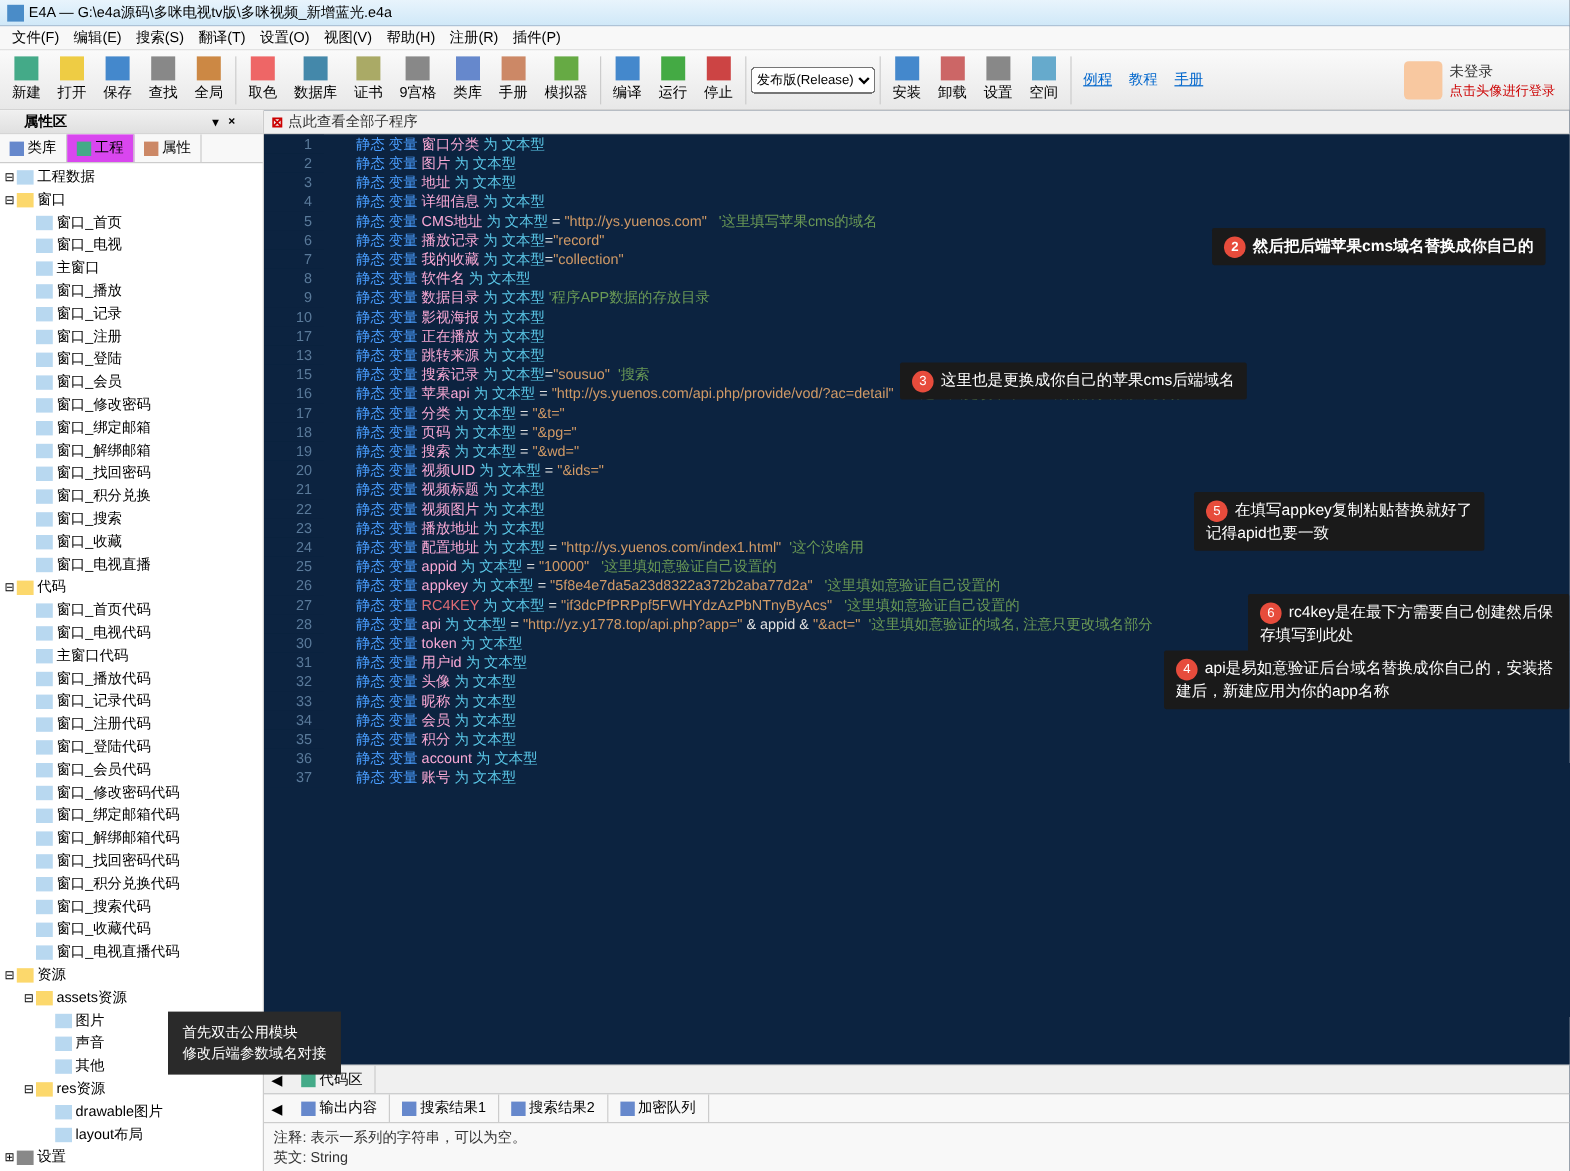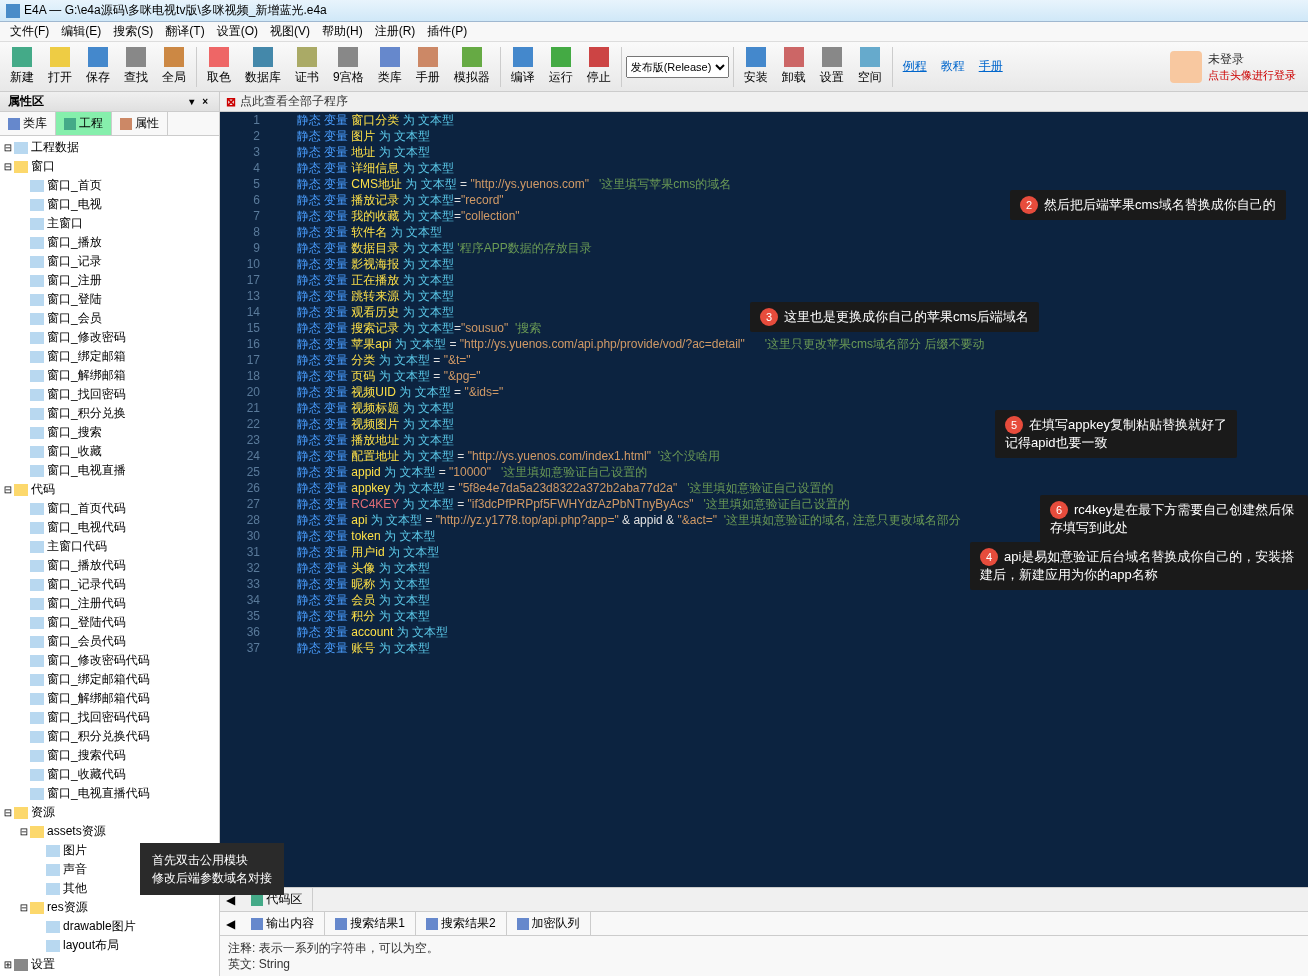--- a/index.html
+++ b/index.html
@@ -10,45 +10,45 @@
 .menubar span{padding:0 6px;cursor:pointer}
 .toolbar{background:linear-gradient(#fafafa,#e8e8e8);height:50px;display:flex;align-items:center;padding:0 4px;border-bottom:1px solid #ccc;gap:2px}
 .tb-btn{display:flex;flex-direction:column;align-items:center;padding:2px 6px;cursor:pointer;min-width:32px}
 .tb-icon{width:20px;height:20px;margin-bottom:2px}
 .tb-sep{width:1px;height:40px;background:#ccc;margin:0 2px}
 .tb-select{height:22px;font-size:11px}
 .tb-user{margin-left:auto;display:flex;align-items:center;gap:6px;padding-right:8px}
 .avatar{width:32px;height:32px;background:#f8c8a0;border-radius:4px}
 .main{display:flex;height:calc(100vh - 92px)}
 .sidebar{width:220px;background:#fff;border-right:1px solid #ccc;display:flex;flex-direction:column}
-.panel-hdr{background:linear-gradient(#f0f0f0,#e0e0e0);height:20px;display:flex;align-items:center;padding:0 8px;border-bottom:1px solid #ccc;font-weight:bold}
+.panel-hdr{background:linear-gradient(#f0f0f0,#e0e0e0);height:20px;display:flex;align-items:center;padding:0 20px;border-bottom:1px solid #ccc;font-weight:bold}
 .panel-hdr .ctrls{margin-left:auto;display:flex;gap:2px}
 .panel-hdr .ctrls span{cursor:pointer;padding:0 3px;font-size:10px}
 .tabs{display:flex;background:#f8f8f8;border-bottom:1px solid #ccc}
 .tab{padding:3px 8px;border-right:1px solid #ccc;cursor:pointer;display:flex;align-items:center;gap:3px}
-.tab.active{background:#86efac}
+.tab.active{background:#d946ef}
 .tab-ico{width:12px;height:12px}
 .tree{flex:1;overflow-y:auto;padding:2px;font-size:12px}
 .tree-node{display:flex;align-items:center;padding:1px 0;cursor:pointer;white-space:nowrap}
 .expander{width:12px;text-align:center;font-size:10px}
 .node-ico{width:14px;height:12px;margin-right:3px;display:inline-block}
 .ico-folder{background:#fcd86c}
 .ico-file{background:#b8d8f0}
 .ico-gear{background:#888}
 .ind{display:inline-block}
 .editor-area{flex:1;display:flex;flex-direction:column;background:#0c2340}
 .ed-hdr{background:#f0f0f0;height:20px;display:flex;align-items:center;padding:0 6px;border-bottom:1px solid #ccc;color:#333}
 .ed-hdr .x{color:#c00;margin-right:4px;font-weight:bold}
 .code{flex:1;overflow:auto;font-family:Consolas,monospace;font-size:13px;position:relative;background:#0c2340}
 .line{display:flex;min-height:16px;line-height:16px}
 .gutter{width:50px;text-align:right;padding-right:10px;color:#5a7a9a;background:#0c2340;user-select:none;flex-shrink:0}
 .code-txt{flex:1;white-space:pre;color:#e0e0e0}
 .kw-blue{color:#4a9eff}
 .kw-cyan{color:#5bc8e8}
-.kw-teal{color:#fde047}
+.kw-teal{color:#f9a8d4}
 .str{color:#d19a66}
 .cmt{color:#6a9955}
 .kw-red{color:#e06c75}
 .anno{position:absolute;background:#1a1a1a;color:#fff;padding:6px 10px;border-radius:2px;font-size:13px;z-index:10}
 .badge{display:inline-flex;width:18px;height:18px;background:#e74c3c;color:#fff;border-radius:50%;align-items:center;justify-content:center;font-size:11px;margin-right:6px}
 .bottom-tabs{background:#f0f0f0;border-top:1px solid #ccc;display:flex;height:24px;align-items:center}
 .btab{padding:3px 10px;border-right:1px solid #ccc;cursor:pointer;display:flex;align-items:center;gap:3px}
 .info-panel{background:#f8f8f8;border-top:1px solid #ccc;padding:4px 8px;font-size:11px;color:#333;line-height:16px}
 .tooltip{position:absolute;background:#2a2a2a;color:#fff;padding:8px 12px;font-size:13px;z-index:20;line-height:18px}
 </style>
@@ -508,40 +508,40 @@
         </div>
         <div class="line">
           <span class="gutter">17</span>
           <span class="code-txt">        <span class="kw-blue">静态 变量</span><span class="kw-teal"> 正在播放 </span><span class="kw-cyan">为 文本型</span></span>
         </div>
         <div class="line">
           <span class="gutter">13</span>
           <span class="code-txt">        <span class="kw-blue">静态 变量</span><span class="kw-teal"> 跳转来源 </span><span class="kw-cyan">为 文本型</span></span>
         </div>
         <div class="line">
-          <span class="gutter">14</span>
-          <span class="code-txt">        <span class="kw-blue">静态 变量</span><span class="kw-teal"> 观看历史 </span><span class="kw-cyan">为 文本型</span></span>
-        </div>
-        <div class="line">
           <span class="gutter">15</span>
           <span class="code-txt">        <span class="kw-blue">静态 变量</span><span class="kw-teal"> 搜索记录 </span><span class="kw-cyan">为 文本型</span>=<span class="str">"sousuo"</span><span class="cmt">  '搜索</span></span>
         </div>
         <div class="line">
           <span class="gutter">16</span>
           <span class="code-txt">        <span class="kw-blue">静态 变量</span><span class="kw-teal"> 苹果api </span><span class="kw-cyan">为 文本型</span> = <span class="str">"http://ys.yuenos.com/api.php/provide/vod/?ac=detail"</span><span class="cmt">      '这里只更改苹果cms域名部分 后缀不要动</span></span>
         </div>
         <div class="line">
           <span class="gutter">17</span>
           <span class="code-txt">        <span class="kw-blue">静态 变量</span><span class="kw-teal"> 分类 </span><span class="kw-cyan">为 文本型</span> = <span class="str">"&amp;t="</span></span>
         </div>
         <div class="line">
           <span class="gutter">18</span>
           <span class="code-txt">        <span class="kw-blue">静态 变量</span><span class="kw-teal"> 页码 </span><span class="kw-cyan">为 文本型</span> = <span class="str">"&amp;pg="</span></span>
         </div>
         <div class="line">
+          <span class="gutter">19</span>
+          <span class="code-txt">        <span class="kw-blue">静态 变量</span><span class="kw-teal"> 搜索 </span><span class="kw-cyan">为 文本型</span> = <span class="str">"&amp;wd="</span></span>
+        </div>
+        <div class="line">
           <span class="gutter">20</span>
           <span class="code-txt">        <span class="kw-blue">静态 变量</span><span class="kw-teal"> 视频UID </span><span class="kw-cyan">为 文本型</span> = <span class="str">"&amp;ids="</span></span>
         </div>
         <div class="line">
           <span class="gutter">21</span>
           <span class="code-txt">        <span class="kw-blue">静态 变量</span><span class="kw-teal"> 视频标题 </span><span class="kw-cyan">为 文本型</span></span>
         </div>
         <div class="line">
           <span class="gutter">22</span>
           <span class="code-txt">        <span class="kw-blue">静态 变量</span><span class="kw-teal"> 视频图片 </span><span class="kw-cyan">为 文本型</span></span>
@@ -595,21 +595,21 @@
           <span class="code-txt">        <span class="kw-blue">静态 变量</span><span class="kw-teal"> 积分 </span><span class="kw-cyan">为 文本型</span></span>
         </div>
         <div class="line">
           <span class="gutter">36</span>
           <span class="code-txt">        <span class="kw-blue">静态 变量</span><span class="kw-teal"> account </span><span class="kw-cyan">为 文本型</span></span>
         </div>
         <div class="line">
           <span class="gutter">37</span>
           <span class="code-txt">        <span class="kw-blue">静态 变量</span><span class="kw-teal"> 账号 </span><span class="kw-cyan">为 文本型</span></span>
         </div>
-        <div class="anno" style="top: 78px; left: 790px;"><span class="badge">2</span>然后把后端苹果cms域名替换成你自己的</div>
+        <div class="anno" style="top: 78px; left: 790px; font-weight: bold;"><span class="badge">2</span>然后把后端苹果cms域名替换成你自己的</div>
         <div class="anno" style="top: 190px; left: 530px;"><span class="badge">3</span>这里也是更换成你自己的苹果cms后端域名</div>
         <div class="anno" style="top: 298px; left: 775px;"><span class="badge">5</span>在填写appkey复制粘贴替换就好了<br>记得apid也要一致</div>
         <div class="anno" style="top: 383px; left: 820px;"><span class="badge">6</span>rc4key是在最下方需要自己创建然后保存填写到此处</div>
         <div class="anno" style="top: 430px; left: 750px;"><span class="badge">4</span>api是易如意验证后台域名替换成你自己的，安装搭建后，新建应用为你的app名称</div>
       </div>
     <div class="bottom-tabs" id="btabs">
         <span style="padding:0 6px">◀</span>
         <div class="btab"><span class="tab-ico" style="background:#4a8"></span>代码区</div>
       </div>
     <div class="bottom-tabs" id="otabs" style="background:#f8f8f8">

